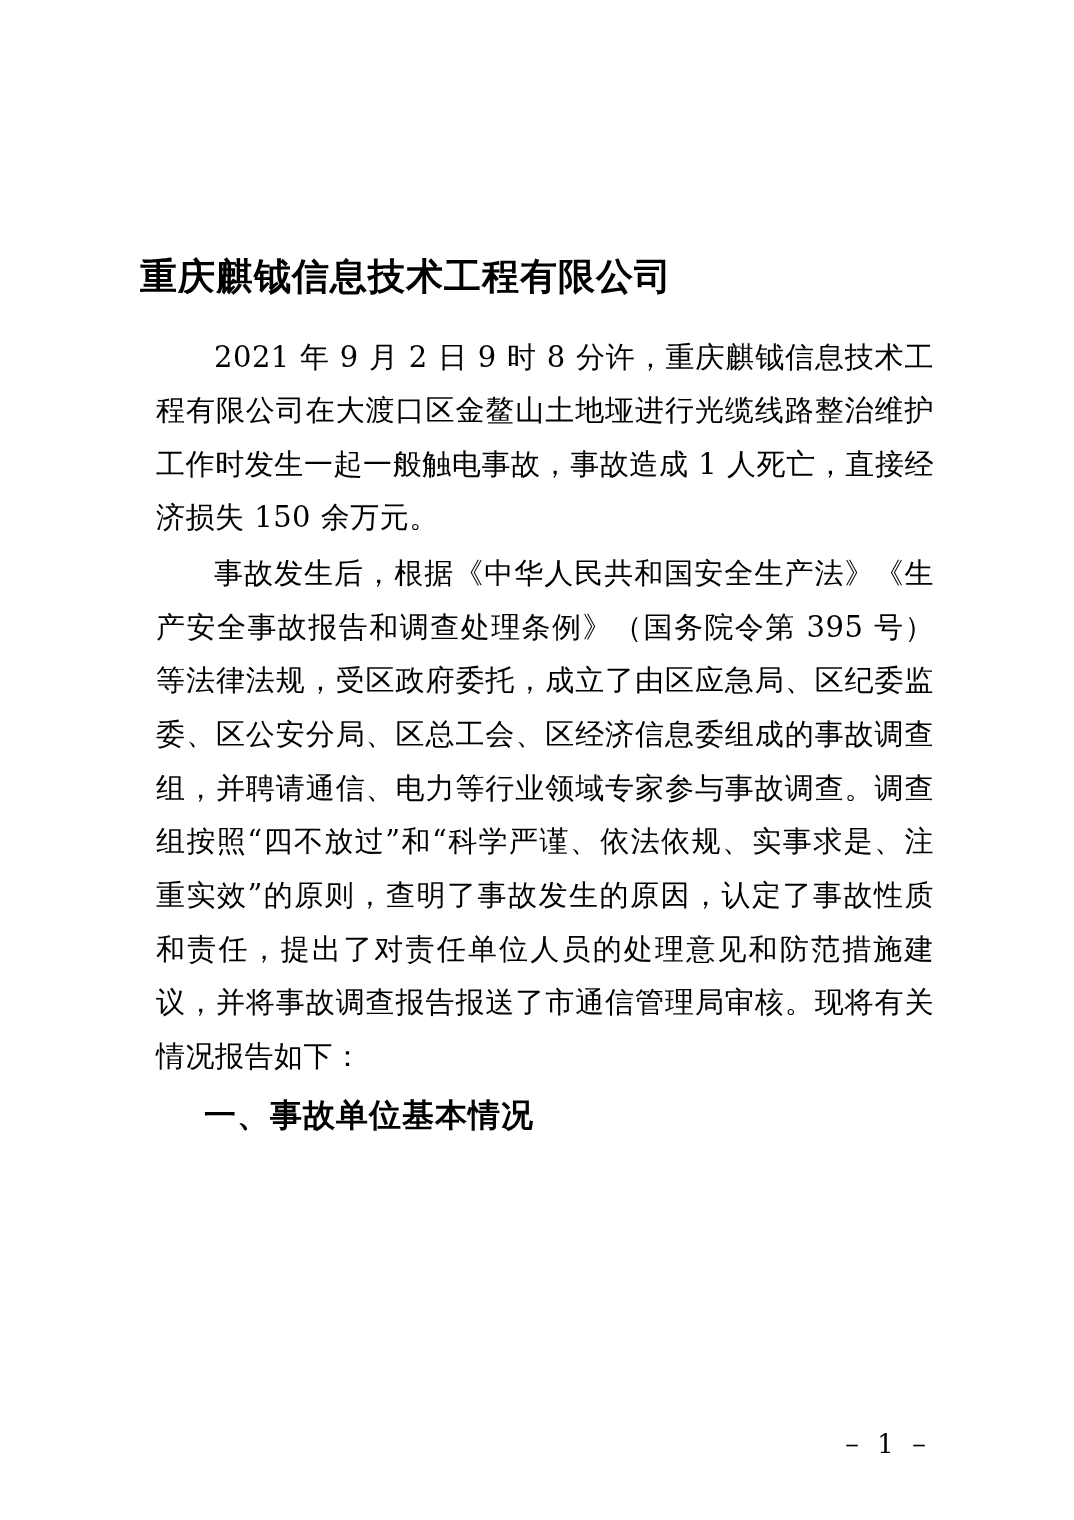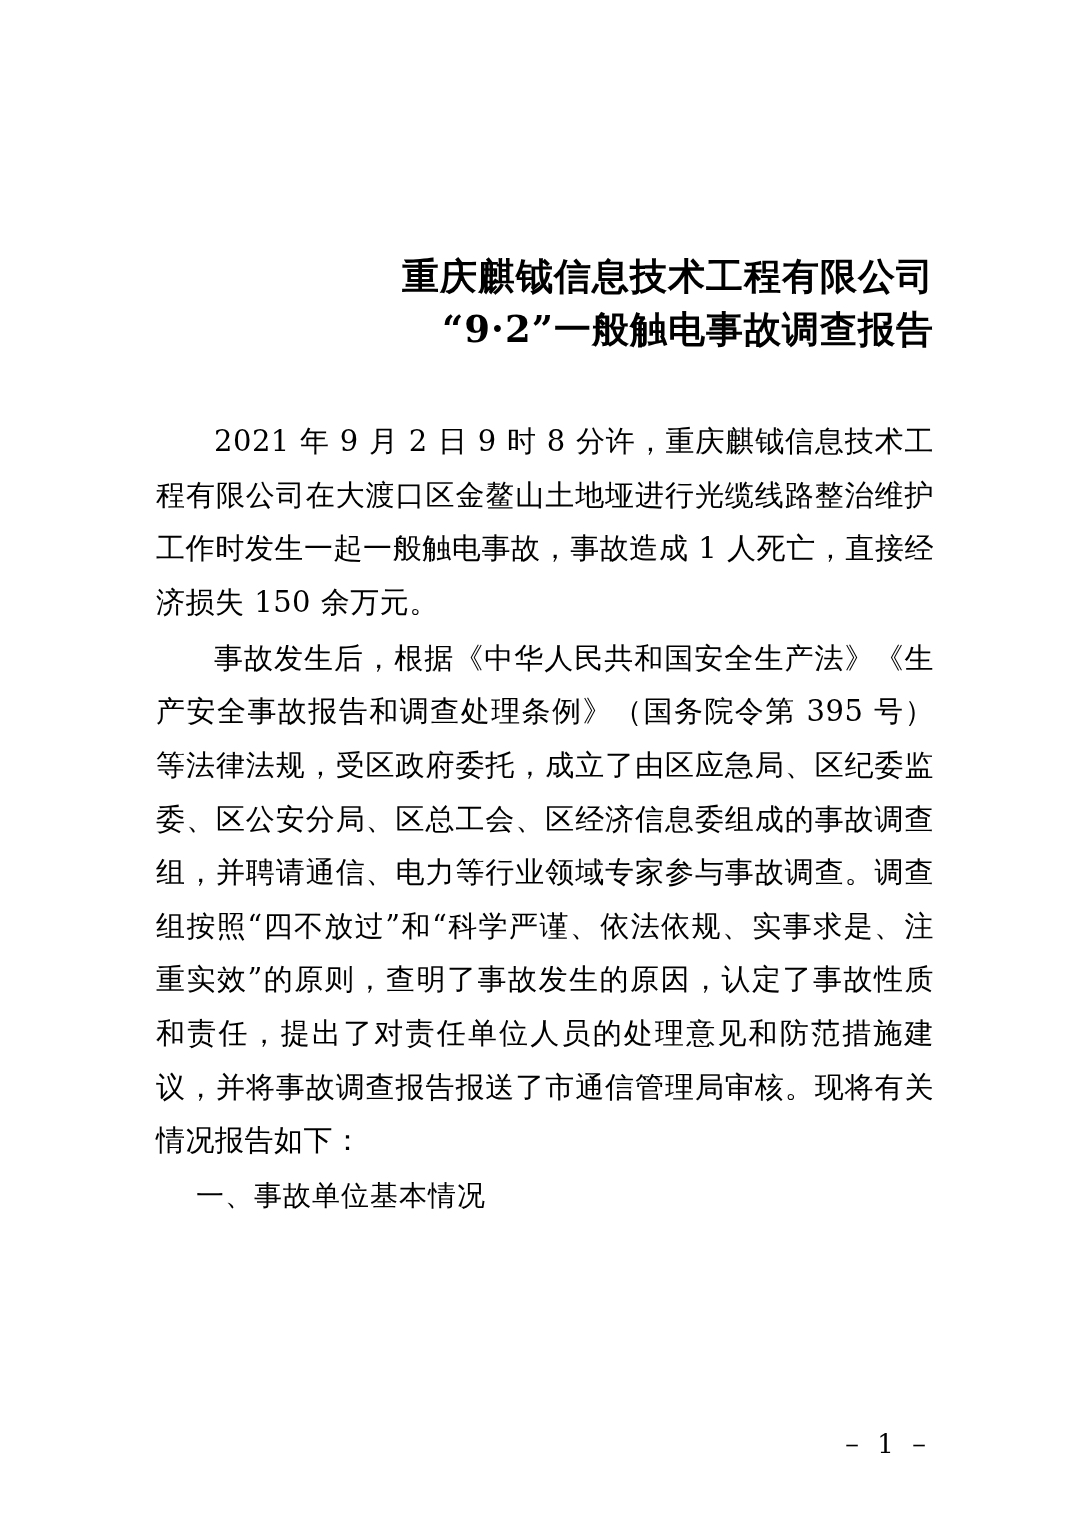--- a/index.html
+++ b/index.html
@@ -18,64 +18,63 @@
   .page {
     position: absolute;
     left: 0;
     top: 0;
     width: 1074px;
     height: 1520px;
     box-sizing: border-box;
     padding: 250px 140px 0 140px;
   }
   .doc-title {
-    text-align: right;
+    text-align: left;
     font-weight: bold;
     font-size: 37px;
     line-height: 1.42;
     letter-spacing: 1px;
-    margin: 0 0 60px 0;
+    margin: 0 0 28px 0;
   }
   .doc-title .line {
     display: block;
     white-space: nowrap;
   }
   .para {
     font-size: 29px;
     line-height: 1.85;
     text-align: justify;
     text-justify: inter-ideograph;
     margin: 0 0 2px 16px;
     text-indent: 2em;
     letter-spacing: 0.5px;
   }
   .heading {
-    font-size: 28px;
+    font-size: 32px;
     line-height: 1.85;
-    font-weight: normal;
+    font-weight: bold;
     text-indent: 2em;
     margin: 0;
     letter-spacing: 1px;
   }
   .page-number {
     position: absolute;
     right: 140px;
     bottom: 58px;
     font-size: 26px;
     letter-spacing: 2px;
   }
 </style>
 </head>
 <body>
 
 <div class="page">
 
   <h1 class="doc-title">
     <span class="line">重庆麒钺信息技术工程有限公司</span>
-    <span class="line">“9·2”一般触电事故调查报告</span>
   </h1>
 
   <p class="para">2021 年 9 月 2 日 9 时 8 分许，重庆麒钺信息技术工程有限公司在大渡口区金鳌山土地垭进行光缆线路整治维护工作时发生一起一般触电事故，事故造成 1 人死亡，直接经济损失 150 余万元。</p>
 
   <p class="para">事故发生后，根据《中华人民共和国安全生产法》《生产安全事故报告和调查处理条例》（国务院令第 395 号）等法律法规，受区政府委托，成立了由区应急局、区纪委监委、区公安分局、区总工会、区经济信息委组成的事故调查组，并聘请通信、电力等行业领域专家参与事故调查。调查组按照“四不放过”和“科学严谨、依法依规、实事求是、注重实效”的原则，查明了事故发生的原因，认定了事故性质和责任，提出了对责任单位人员的处理意见和防范措施建议，并将事故调查报告报送了市通信管理局审核。现将有关情况报告如下：</p>
 
   <p class="heading">一、事故单位基本情况</p>
 
 
   <div class="page-number">－ 1 －</div>

